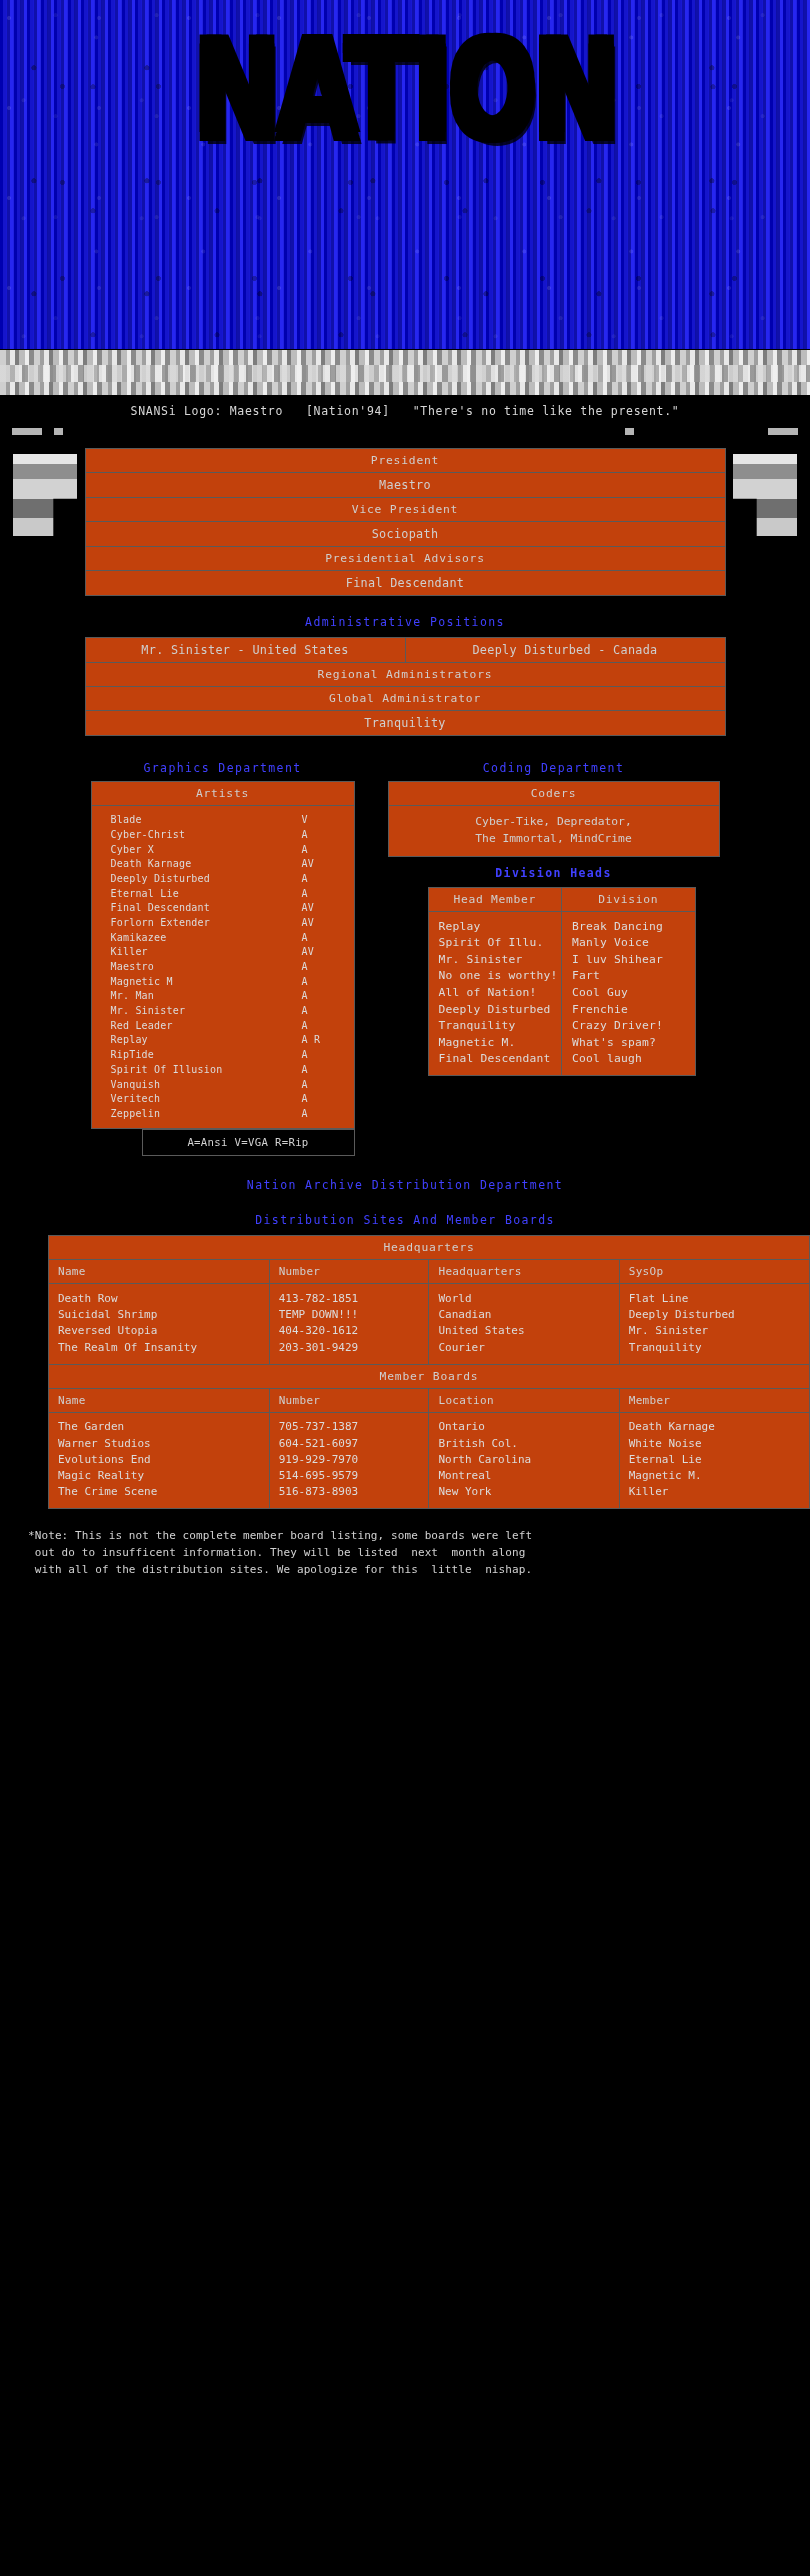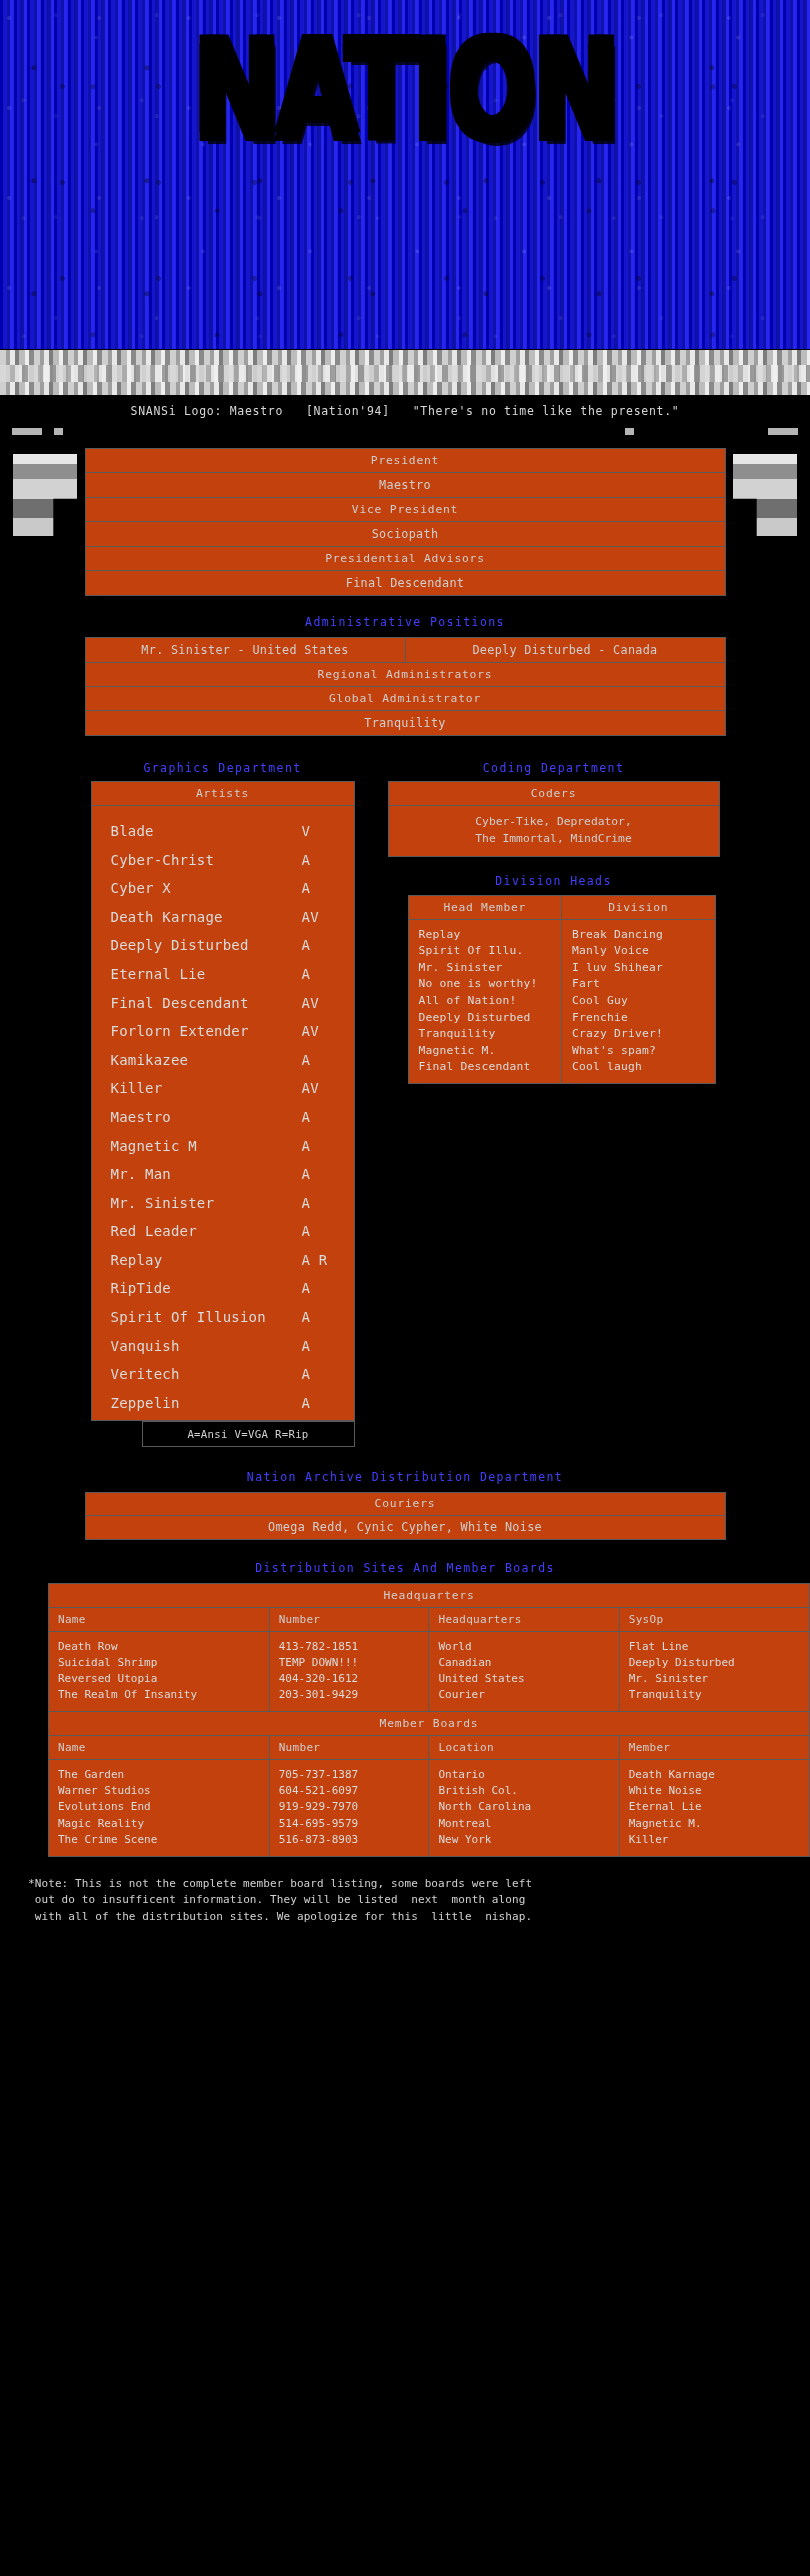--- a/index.html
+++ b/index.html
@@ -202,34 +202,33 @@
   .dept-col { display: flex; flex-direction: column; align-items: center; }
 
   table.artists { width: 264px; }
   table.artists td { padding: 0; }
   .artists-head { text-align:center; font-size: 11.3px; letter-spacing: 0.8px; padding: 5px 0 !important; margin-top: 20px; }
   .art-list {
     padding: 6.8px 0 6.8px 0 !important;
   }
   .art-row {
     display: flex;
-    font-size: 14px;
+    font-size: 10px;
     line-height: 1.47;
     color: #dcdcdc;
     letter-spacing: 0.2px;
-    margin-top: 8px;
   }
   .art-name { flex: 1; padding-left: 19px; white-space: pre; }
   .art-tag { width: 52px; white-space: pre; }
 
   table.coders { width: 332px; }
   .coders-head { text-align:center; font-size:11.3px; letter-spacing:0.8px; padding: 5px 0 !important; }
   .coders-body { text-align:center; font-size:11.3px; line-height:1.5; padding: 7.9px 5.6px !important; color:#e2e2e2; }
 
-  table.divheads { width: 308px; margin-left: 16px; }
+  table.divheads { width: 268px; margin-left: 16px; }
   table.divheads td { padding: 0; }
   .dh-head { text-align:center; font-size:11.3px; letter-spacing:0.7px; padding: 5px 0 !important; }
   .dh-list { padding: 6.8px 0 6.8px 0 !important; vertical-align: top; }
   .dh-line {
     font-size: 11.3px; line-height: 1.47; color: #dcdcdc;
     padding-left: 10px; white-space: pre; letter-spacing: 0.2px;
   }
   .legend-holder { display:flex; justify-content:flex-end; width: 264px; }
   .legend-inner { width: 213px; border:1.7px solid #5a5a5a; text-align:center; font-size:10.7px; color:#d2d2d2; padding: 5.6px 0; letter-spacing:0.3px;}
 
@@ -451,21 +450,21 @@
         </tr>
         <tr>
           <td class="coders-body">
             <div>Cyber-Tike, Depredator,</div>
             <div>The Immortal, MindCrime</div>
           </td>
         </tr>
       </tbody>
         </table>
 
-      <div class="section-title" style="margin-top:17px;margin-bottom:6.8px;">Division  Heads</div>
+      <div class="section-title" style="margin-top:9px;margin-bottom:6.8px;font-weight:bold;">Division  Heads</div>
       <table class="tbl divheads">
         <tbody>
             <tr>
           <td class="dh-head" style="width:50%">Head Member</td>
           <td class="dh-head" style="width:50%">Division</td>
         </tr>
         <tr>
           <td class="dh-list">
             <div class="dh-line">Replay</div>
             <div class="dh-line">Spirit Of Illu.</div>
@@ -488,32 +487,20 @@
             <div class="dh-line">What's spam?</div>
             <div class="dh-line">Cool laugh</div>
           </td>
         </tr>
       </tbody>
         </table>
     </div>
   </div>
 
   <div class="section-title" style="margin-top:22.5px;">Nation Archive Distribution Department</div>
-  <div class="couriers-wrap">
-    <table class="tbl couriers">
-      <tbody>
-          <tr>
-        <td class="hdr-cell">Couriers</td>
-      </tr>
-      <tr>
-        <td class="val-cell">Omega Redd, Cynic Cypher, White Noise</td>
-      </tr>
-    </tbody>
-      </table>
-  </div>
 
   <div class="section-title" style="margin-top:21.4px;">Distribution Sites And Member Boards</div>
   <div class="boards-wrap">
     <table class="tbl boards">
 
       <tbody>
           <tr>
         <td class="boards-title" colspan="4">Headquarters</td>
       </tr>
 

